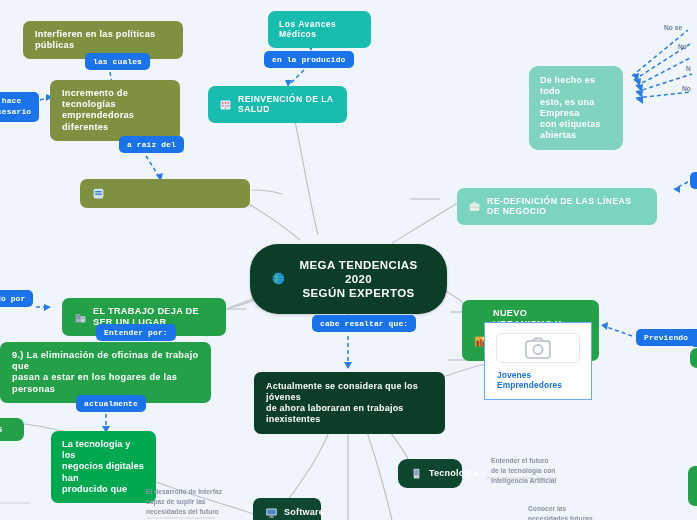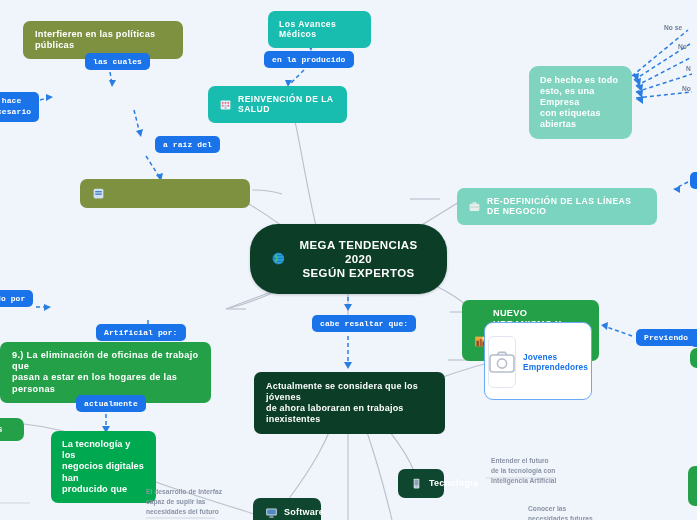--- a/index.html
+++ b/index.html
@@ -38,22 +38,22 @@
   
   .pill{position:absolute;background:#1a73e8;color:#fff;border-radius:5px;
         padding:4px 8px;font-size:8px;font-weight:bold;white-space:nowrap;
         letter-spacing:.1px;box-sizing:border-box;font-family:Liberation Mono, monospace;}
 
   
   .freetext{position:absolute;color:#8a93a5;font-size:6.6px;line-height:1.5;
             font-weight:bold;letter-spacing:.05px;}
 
   
-  .imgcard{position:absolute;background:#fff;border:1.6px solid #6aa9f5;border-radius:9px;
-           box-sizing:border-box;display:flex;flex-direction:row;align-items:center;
+  .imgcard{position:absolute;background:#fff;border:1.6px solid #6aa9f5;border-radius:0;
+           box-sizing:border-box;display:flex;flex-direction:column;align-items:center;
            justify-content:center;gap:7px;padding:10px 12px 9px;}
   .imgcard .frame{border:1.4px solid #e2e7ef;border-radius:6px;width:100%;height:50px;
                   display:flex;align-items:center;justify-content:center;}
   .imgcard .cap{color:#1a73e8;font-size:8.4px;font-weight:bold;letter-spacing:.1px;}
 
   
   .ic{flex:0 0 auto;width:13px;height:13px;border-radius:2px;display:block;}
   .ic svg{display:block;width:13px;height:13px;}
   .globe{width:14px;height:14px;}
 </style>
@@ -147,36 +147,40 @@
       <polygon points="601,325 608,322 607,330"></polygon>
       <polygon points="665,338 672,335 672,342"></polygon>
       <polygon points="632,75 639,73 638,81"></polygon>
       <polygon points="634,80 641,78 640,86"></polygon>
       <polygon points="636,86 643,84 642,92"></polygon>
       <polygon points="636,92 643,90 642,98"></polygon>
       <polygon points="636,99 643,96 643,104"></polygon>
     </g>
   </svg>
 
-  <div class="node central" style="left:250px;top:224px;width:197px;">
+  <div class="node central" style="left:250px;top:244px;width:197px;">
     <span class="ic globe">
       <svg viewBox="0 0 16 16">
           <circle cx="8" cy="8" r="7" fill="#2b9fe0"></circle>
       <path d="M8 1a7 7 0 000 14M1.5 8h13M3 4.5h10M3 11.5h10" stroke="#1b6fa8" stroke-width="1" fill="none"></path>
       <path d="M4 3 q4 5 0 10" stroke="#3fc07a" stroke-width="2.2" fill="none"></path>
         </svg>
     </span>
     <span class="txt">MEGA TENDENCIAS 2020
 SEGÚN EXPERTOS</span>
   </div>
 
   <div class="node olive" style="left:23px;top:21px;width:160px;justify-content:center;">
     <span>Interfieren en las políticas públicas</span>
   </div>
 
+  <div class="node olive" style="left:50px;top:80px;width:130px;white-space:pre-line;">
+    <span>Incremento de tecnologías
+emprendedoras diferentes</span>
+  </div>
 
   <div class="node olive" style="left:80px;top:179px;width:170px;">
     <span class="ic">
       <svg viewBox="0 0 16 16">
           <rect x="2" y="2" width="12" height="12" rx="2" fill="#cfe0f2"></rect>
       <rect x="4" y="5" width="8" height="1.6" fill="#3a7bbf"></rect>
           <rect x="4" y="8" width="8" height="1.6" fill="#3a7bbf"></rect>
         </svg>
     </span>
   </div>
@@ -193,38 +197,53 @@
           <rect x="7" y="5" width="2" height="2" fill="#e8607a"></rect>
       <rect x="10.5" y="5" width="2" height="2" fill="#e8607a"></rect>
           <rect x="3.5" y="8.5" width="2" height="2" fill="#e8607a"></rect>
       <rect x="10.5" y="8.5" width="2" height="2" fill="#e8607a"></rect>
           <rect x="6.8" y="8.5" width="2.4" height="5.5" fill="#b8c6d4"></rect>
         </svg>
     </span>
     <span>REINVENCIÓN DE LA SALUD</span>
   </div>
 
-  <div class="node mint" style="left:529px;top:66px;width:103px;white-space:pre-line;color:#fff;">
+  <div class="node mint" style="left:529px;top:66px;width:94px;white-space:pre-line;color:#fff;">
     <span>De hecho es todo
 esto, es una Empresa
 con etiquetas
 abiertas</span>
   </div>
 
   <div class="node tealsoft" style="left:457px;top:188px;width:200px;">
     <span class="ic">
       <svg viewBox="0 0 16 16">
           <rect x="5.5" y="2.5" width="5" height="2.5" rx="1" fill="#d8e4e2"></rect>
       <rect x="2" y="4.5" width="12" height="9" rx="1.5" fill="#e4efec"></rect>
       <rect x="2" y="8" width="12" height="1.4" fill="#c6d8d4"></rect>
         </svg>
     </span>
     <span>RE-DEFINICIÓN DE LAS LÍNEAS DE NEGOCIO</span>
   </div>
 
+  <div class="node green" style="left:62px;top:298px;width:164px;">
+    <span class="ic">
+      <svg viewBox="0 0 16 16">
+          <rect x="2" y="4" width="6" height="10" fill="#9fb0c2"></rect>
+      <rect x="8" y="6.5" width="6" height="7.5" fill="#c3d0dc"></rect>
+      <rect x="3.2" y="5.5" width="1.5" height="1.5" fill="#60738a"></rect>
+          <rect x="5.6" y="5.5" width="1.5" height="1.5" fill="#60738a"></rect>
+      <rect x="3.2" y="8" width="1.5" height="1.5" fill="#60738a"></rect>
+          <rect x="5.6" y="8" width="1.5" height="1.5" fill="#60738a"></rect>
+      <rect x="9.4" y="8.2" width="1.4" height="1.4" fill="#7c8da0"></rect>
+          <rect x="11.6" y="8.2" width="1.4" height="1.4" fill="#7c8da0"></rect>
+        </svg>
+    </span>
+    <span>EL TRABAJO DEJA DE SER UN LUGAR</span>
+  </div>
 
   <div class="node green" style="left:0px;top:342px;width:211px;white-space:pre-line;">
     <span>9.) La eliminación de oficinas de trabajo que
 pasan a estar en los hogares de las personas</span>
   </div>
 
   <div class="node greenmid" style="left:51px;top:431px;width:105px;white-space:pre-line;">
     <span>La tecnología y los
 negocios digitales han
 producido que</span>
@@ -257,21 +276,21 @@
       </svg>
     </div>
     <div class="cap">Jovenes Emprendedores</div>
   </div>
 
   <div class="node darkgrn2" style="left:254px;top:372px;width:191px;white-space:pre-line;">
     <span>Actualmente se considera que los jóvenes
 de ahora laboraran en trabajos inexistentes</span>
   </div>
 
-  <div class="node darkgrn" style="left:398px;top:469px;width:46px;">
+  <div class="node darkgrn" style="left:398px;top:459px;width:64px;border-radius:9px;">
     <span class="ic">
       <svg viewBox="0 0 16 16">
           <rect x="4.5" y="2" width="7" height="12" rx="1.2" fill="#cfd8e2"></rect>
       <rect x="5.6" y="3.3" width="4.8" height="7" fill="#8fa2b5"></rect>
       <rect x="6.8" y="11.4" width="2.4" height="1.2" rx=".6" fill="#8fa2b5"></rect>
         </svg>
     </span>
     <span>Tecnología</span>
   </div>
 
@@ -282,30 +301,30 @@
       <rect x="2.8" y="4.2" width="10.4" height="6.2" fill="#4f86c6"></rect>
       <rect x="6.4" y="11.8" width="3.2" height="1.6" fill="#9aa9b8"></rect>
       <rect x="4.6" y="13.2" width="6.8" height="1.2" rx=".6" fill="#9aa9b8"></rect>
         </svg>
     </span>
     <span>Software</span>
   </div>
 
   <div class="pill" style="left:85px;top:53px;">las cuales</div>
 
-  <div class="pill" style="left:119px;top:136px;margin-left:36px;">a raíz del</div>
+  <div class="pill" style="left:119px;top:136px;">a raíz del</div>
 
   <div class="pill" style="left:-16px;top:92px;white-space:pre-line;line-height:1.35;">e hace
 ecesario</div>
 
   <div class="pill" style="left:264px;top:51px;">en la producido</div>
 
   <div class="pill" style="left:312px;top:315px;">cabe resaltar que:</div>
 
-  <div class="pill" style="left:96px;top:324px;">Artificial por:</div>
+  <div class="pill" style="left:96px;top:324px;">Entender por:</div>
 
   <div class="pill" style="left:-12px;top:290px;">do por</div>
 
   <div class="pill" style="left:76px;top:395px;">actualmente</div>
 
   <div class="pill" style="left:636px;top:329px;">Previendo la</div>
 
   <div class="pill" style="left:690px;top:172px;width:14px;">&nbsp;</div>
   <div class="pill" style="left:690px;top:330px;width:14px;">&nbsp;</div>
   <div class="node green" style="left:690px;top:348px;width:14px;height:20px;padding:0;"></div>

